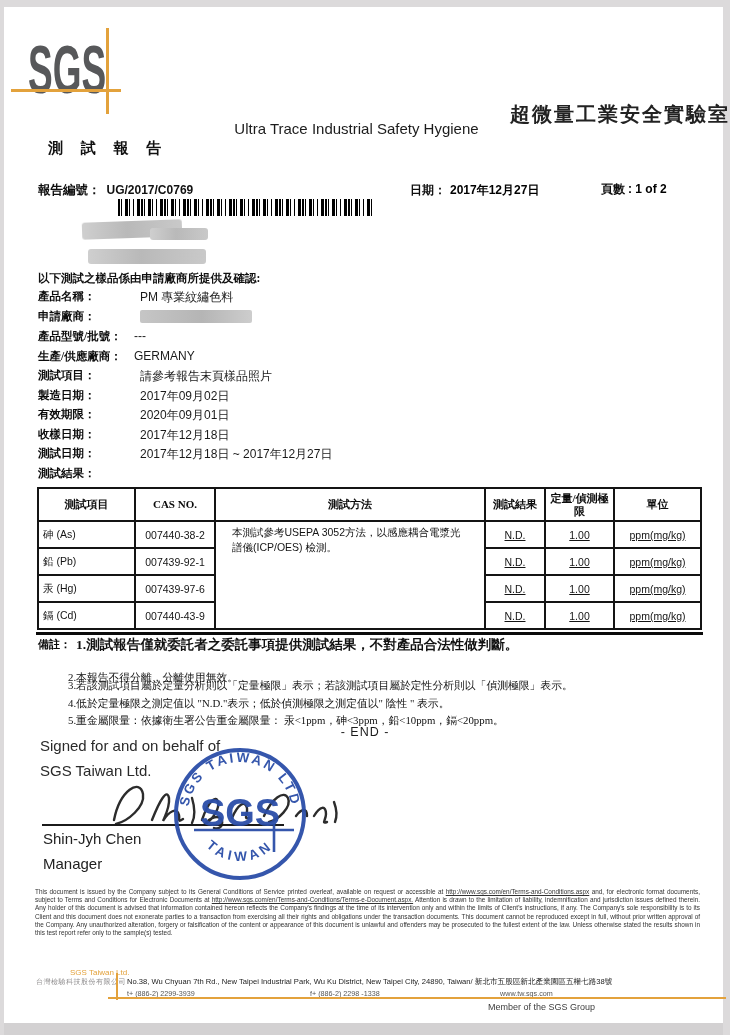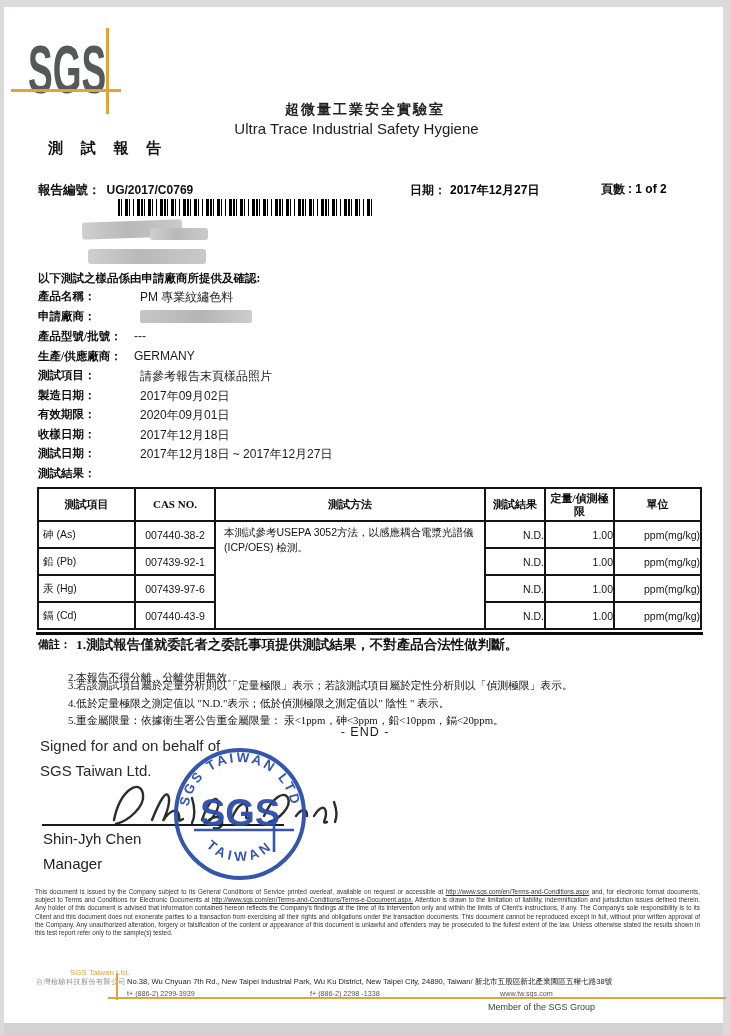--- a/index.html
+++ b/index.html
@@ -13,21 +13,21 @@
   #edge-bottom { left:0; top:1023px; width:730px; height:12px; background:#d3d1d2; }
   #edge-left { left:0; top:0; width:4px; height:1035px; }
   #edge-right { left:723px; top:0; width:7px; height:1035px; }
 
   
   #sgs-logo-text { left:28px; top:36px; font-weight:bold; font-size:37px; line-height:37px; letter-spacing:0px; color:#57585A; transform:scaleY(1.85); transform-origin:0 0; }
   #logo-vline { left:106px; top:28px; width:3px; height:86px; background:#E3A23C; }
   #logo-hline { left:11px; top:89px; width:110px; height:3px; background:#E3A23C; }
 
   
-  #lab-title-zh { left:0; top:101px; width:730px; text-align:center; font-family:"Liberation Serif", serif; font-size:14px; font-weight:bold; color:#222; letter-spacing:2px; }
+  #lab-title-zh { left:0; top:101px; width:730px; text-align:right; font-family:"Liberation Serif", serif; font-size:20px; font-weight:bold; color:#222; letter-spacing:2px; }
   #lab-title-en { left:0; top:120px; width:713px; text-align:center; font-size:15px; color:#1c1c1c; }
   #report-title { left:48px; top:139px; font-family:"Liberation Serif", serif; font-size:15px; font-weight:bold; color:#111; letter-spacing:7px; }
 
   
   .lbl { font-family:"Liberation Serif", serif; font-weight:bold; color:#0f0f0f; }
   #report-no-row { left:38px; top:182px; font-size:12px; }
   #report-no-row .lbl { font-size:12.5px; }
   #report-no { font-weight:bold; color:#111; margin-left:6px; }
   #date-row { left:410px; top:182px; font-size:12px; }
   #date-value { font-weight:bold; margin-left:4px; }
@@ -60,22 +60,22 @@
 
   
   #results-table { left:37px; top:487px; border-collapse:collapse; table-layout:fixed; }
   #results-table th, #results-table td { border:2px solid #141414; overflow:hidden; }
   #results-table th { height:33px; font-family:"Liberation Serif", serif; font-size:11px; font-weight:bold; color:#0c0c0c; text-align:center; line-height:13px; }
   #results-table td { height:27px; font-size:10.5px; color:#141414; }
   .col-item { width:97px; } .col-cas { width:80px; } .col-method { width:270px; }
   .col-result { width:60px; } .col-limit { width:69px; } .col-unit { width:87px; }
   td.c-item { text-align:left; padding-left:4px; }
   td.c-cas { text-align:center; }
-  td.c-method { vertical-align:top; text-align:left; padding:3px 8px; font-size:10.8px; line-height:15px; }
-  td.c-result, td.c-limit, td.c-unit { text-align:right; }
+  td.c-method { vertical-align:top; text-align:left; padding:3px 16px; font-size:10.8px; line-height:15px; }
+  td.c-result, td.c-limit, td.c-unit { text-align:center;text-decoration:underline; }
 
   #table-rule { left:36px; top:632px; width:667px; height:3px; background:#0b0b0b; }
 
   
   #notes-label { left:38px; top:637px; font-family:"Liberation Serif", serif; font-weight:bold; font-size:11px; color:#0b0b0b; }
   .note { position:absolute; font-family:"Liberation Serif", serif; color:#111; white-space:nowrap; }
   #note-0 { left:76px; top:636px; font-size:13.5px; font-weight:600; }
   #note-1 { left:68px; top:661px; font-size:10.8px;margin-top:10px; }
   #note-2 { left:68px; top:679px; font-size:10.8px; }
   #note-3 { left:68px; top:697px; font-size:10.8px; }

